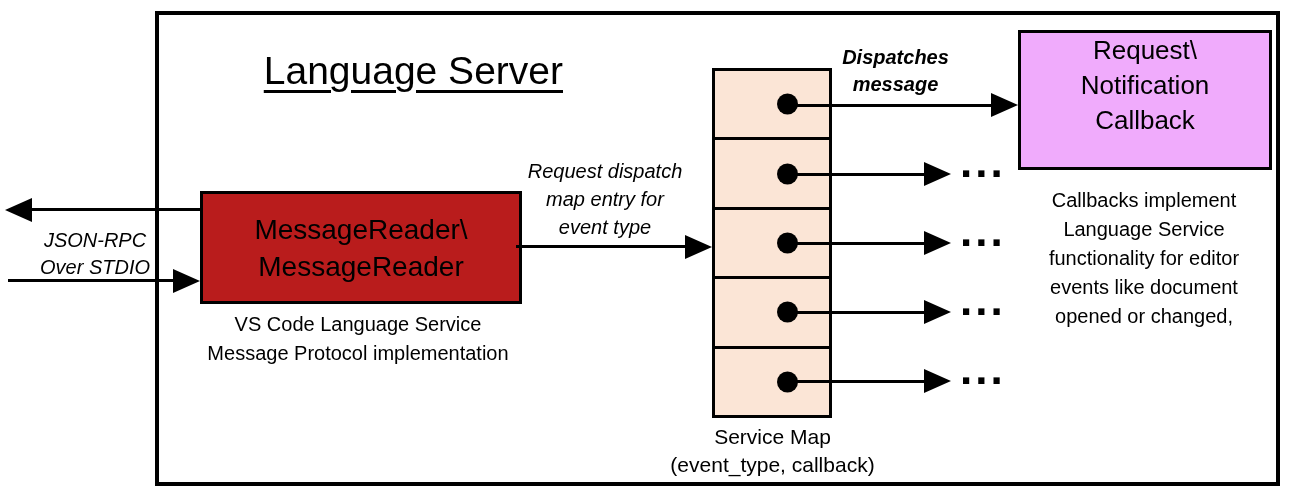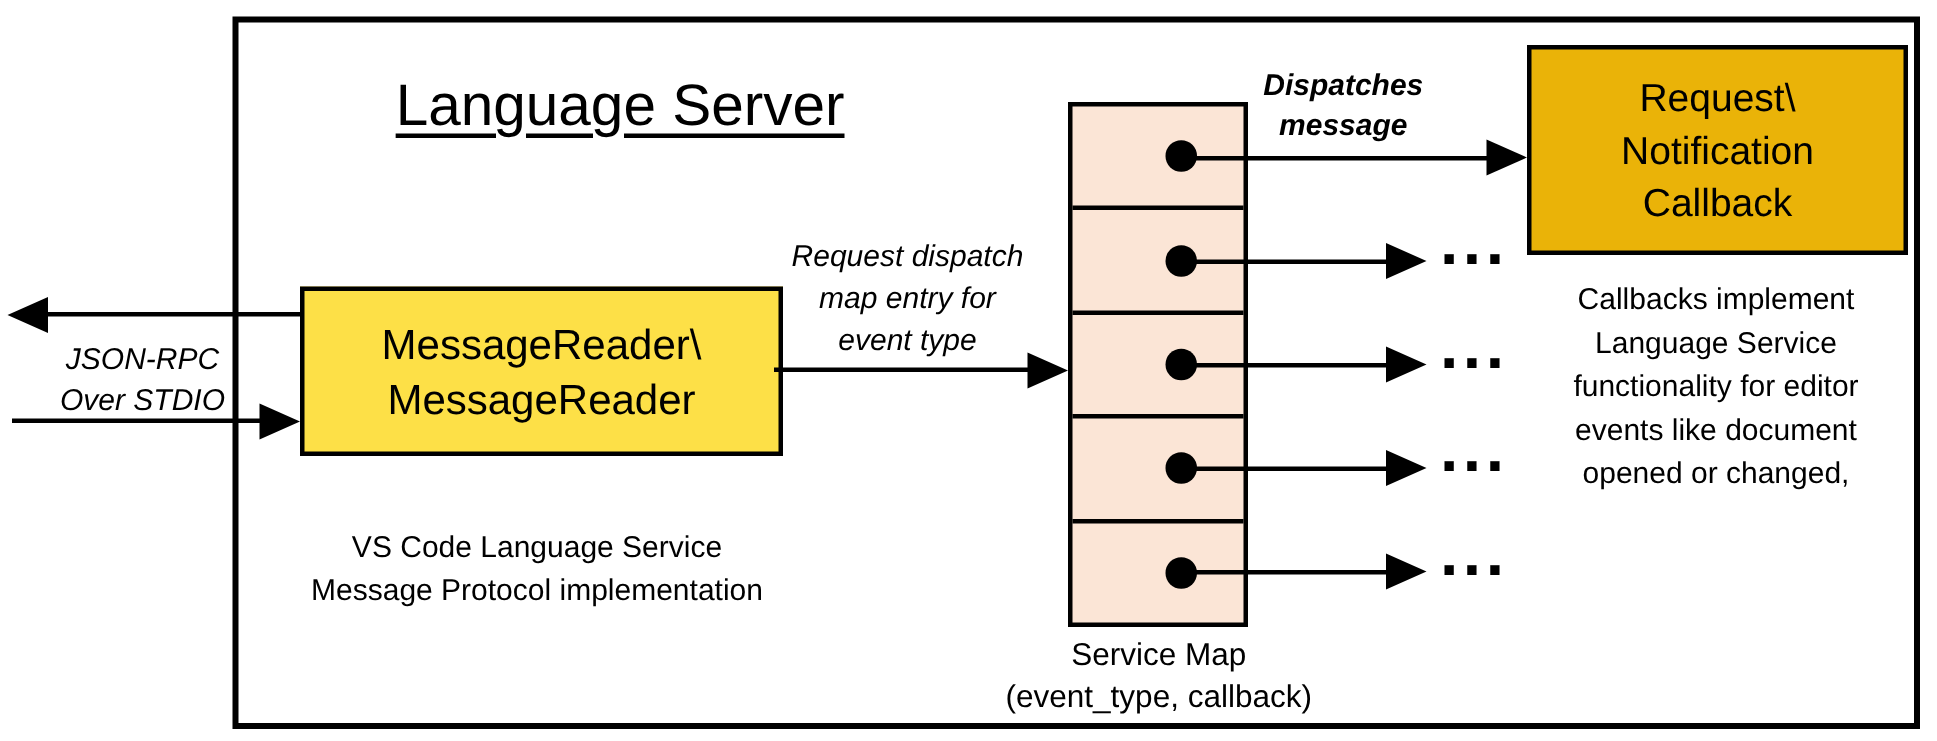--- a/index.html
+++ b/index.html
@@ -30,47 +30,47 @@
     border-left:27px solid #000;}
   .arrow-l{position:absolute;width:0;height:0;
     border-top:12px solid transparent;border-bottom:12px solid transparent;
     border-right:27px solid #000;}
   .lbl{
     position:absolute;text-align:center;
     font-style:italic;font-size:20px;line-height:27px;
   }
   .msg-box{
     position:absolute;left:200px;top:191px;width:316px;height:107px;
-    background:#fde047;border:3px solid #000;
+    background:#b91c1c;border:3px solid #000;
     display:flex;flex-direction:column;align-items:center;justify-content:center;
     font-size:28px;line-height:37px;text-align:center;
   }
   .msg-caption{
     position:absolute;left:163px;top:310px;width:390px;
-    text-align:center;font-size:20px;line-height:29px;margin-top:41px;
+    text-align:center;font-size:20px;line-height:29px;
   }
   .dispatch-map{
     position:absolute;left:712px;top:68px;width:114px;height:344px;
     background:#FBE5D6;border:3px solid #000;
     display:flex;flex-direction:column;
   }
   .cell{position:relative;flex:1;}
   .cell + .cell{border-top:3px solid #000;}
   .dot{
     position:absolute;left:62px;top:50%;transform:translateY(-50%);
     width:21px;height:21px;border-radius:50%;background:#000;
   }
   .map-label{
     position:absolute;left:620px;top:423px;width:305px;
     text-align:center;font-size:21px;line-height:28px;
   }
   .callback-box{
     position:absolute;left:1018px;top:30px;width:248px;height:134px;
-    background:#eab308;border:3px solid #000;
-    display:flex;flex-direction:column;align-items:center;justify-content:center;
+    background:#f0abfc;border:3px solid #000;
+    display:flex;flex-direction:column;align-items:center;
     font-size:26px;line-height:35px;text-align:center;
   }
   .callback-note{
     position:absolute;left:1005px;top:186px;width:278px;
     text-align:center;font-size:20px;line-height:29px;
   }
   .ellipsis{
     position:absolute;
     font-size:44px;font-weight:700;letter-spacing:3px;
     height:44px;line-height:44px;white-space:nowrap;

